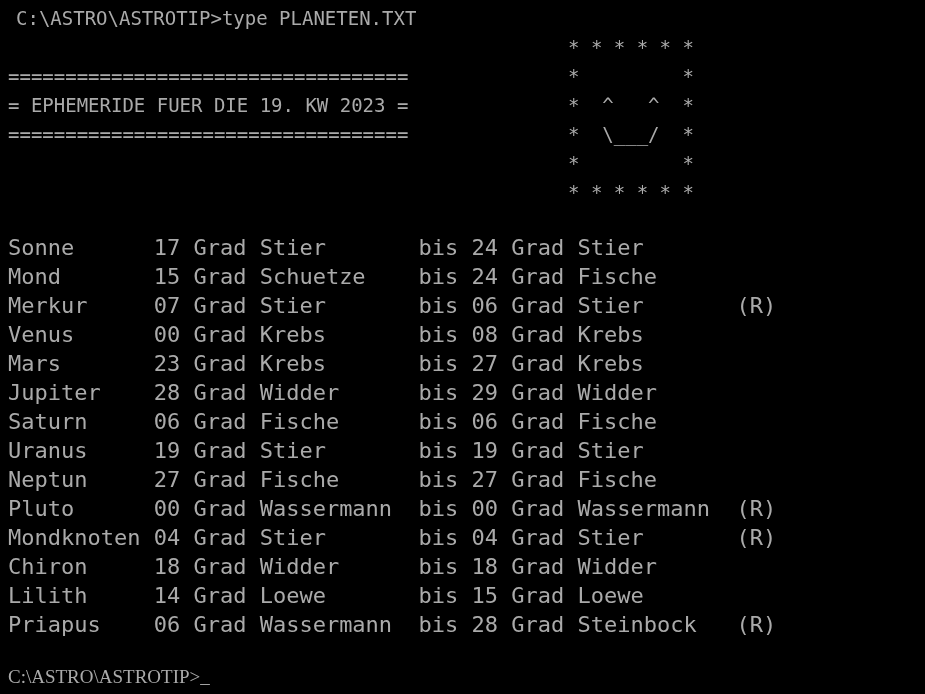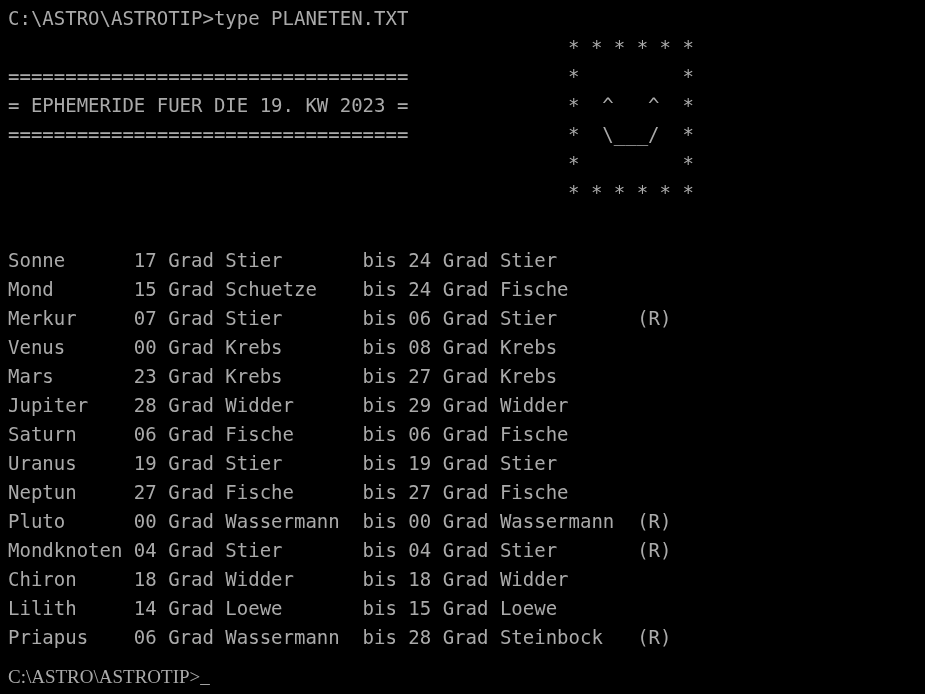--- a/index.html
+++ b/index.html
@@ -26,43 +26,43 @@
   }
   .line {
     position: absolute;
     left: 8px;
     white-space: pre;
     font-family: "DejaVu Sans Mono", "Liberation Mono", monospace;
     font-size: 19px;
     line-height: 29px;
     color: #aaaaaa;
   }
-  .cmdline      { top: 4px; }
+  .cmdline      { top: 4px; margin-left: 8px; }
   .rule-top     { top: 62px; }
   .title-line   { top: 91px; text-align: center; }
   .rule-bottom  { top: 120px; }
 
   .art {
     position: absolute;
     left: 568px;
     top: 33px;
     white-space: pre;
     font-family: "DejaVu Sans Mono", "Liberation Mono", monospace;
     font-size: 19px;
     line-height: 29px;
     color: #aaaaaa;
   }
 
   #table {
     position: absolute;
     left: 8px;
-    top: 246px;
+    top: 233px;
     white-space: pre;
     font-family: "DejaVu Sans Mono", "Liberation Mono", monospace;
-    font-size: 19px;
+    font-size: 22px;
     line-height: 29px;
     color: #aaaaaa;
   }
   .row { white-space: pre; display: block; }
 
   .prompt-line {
     position: absolute;
     left: 8px;
     top: 662px;
     white-space: pre;

